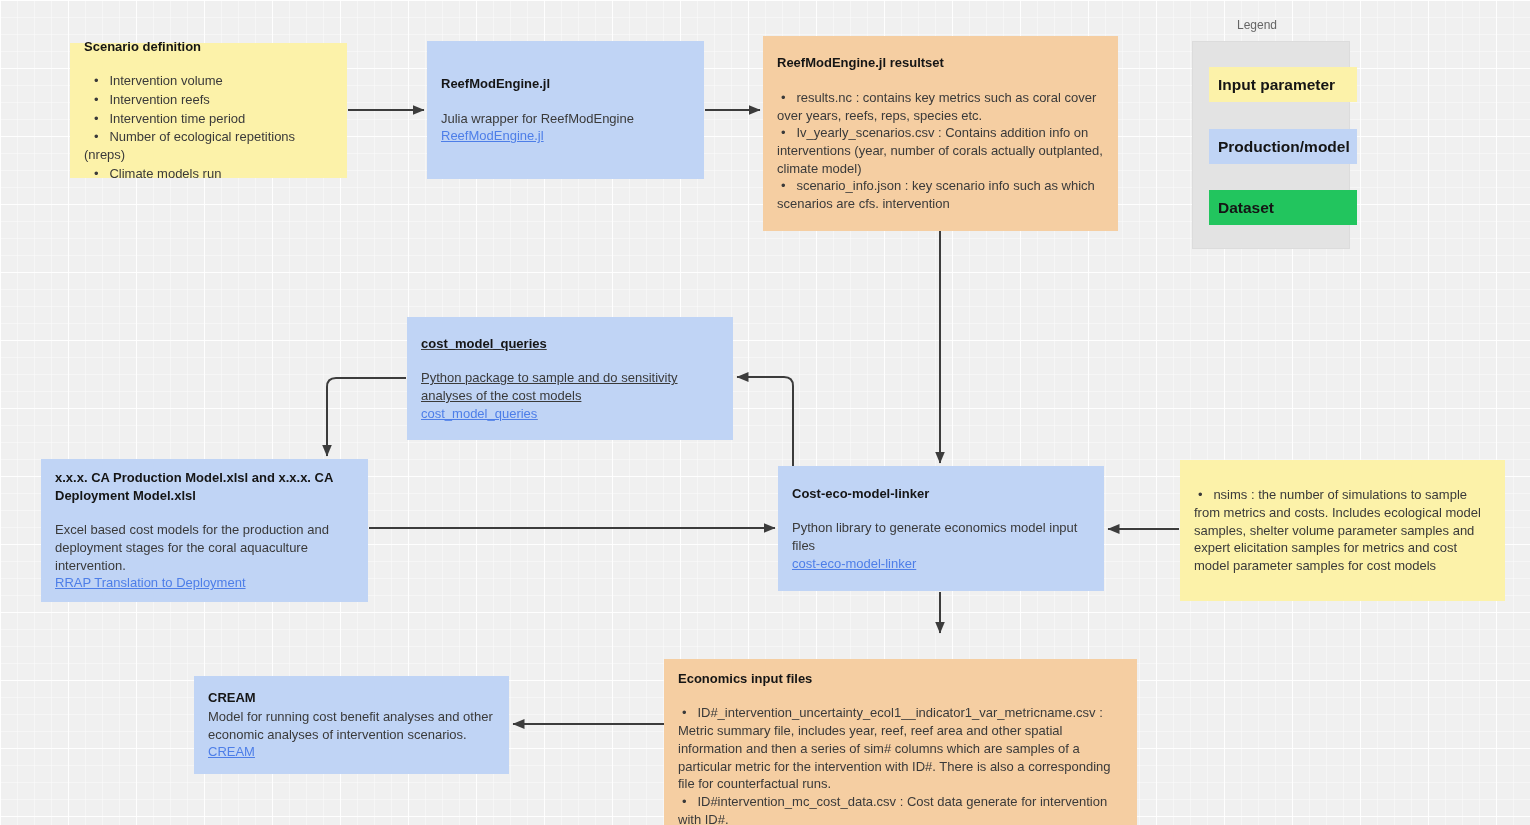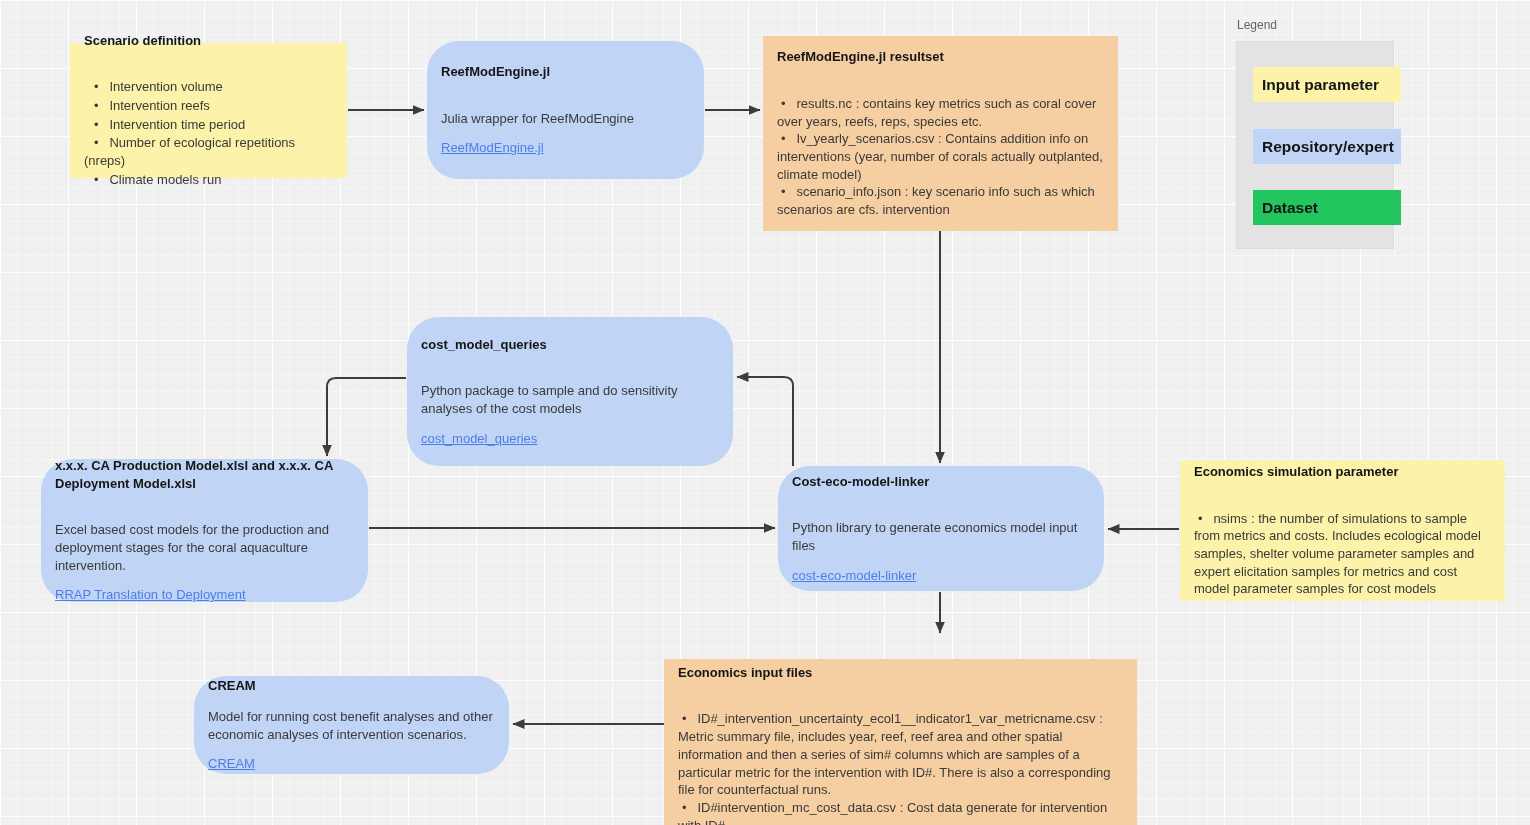--- a/index.html
+++ b/index.html
@@ -17,51 +17,51 @@
       linear-gradient(to bottom, rgba(255,255,255,.85) 1px, transparent 1px),
       linear-gradient(to right, rgba(255,255,255,.38) 1px, transparent 1px),
       linear-gradient(to bottom, rgba(255,255,255,.38) 1px, transparent 1px);
     background-size:68px 68px, 68px 68px, 17px 17px, 17px 17px;
   }
   #arrow-layer{position:absolute;left:0;top:0;width:1530px;height:825px;pointer-events:none;}
   .node{
     position:absolute;box-sizing:border-box;
     padding:12px 14px;
     font-size:13px;line-height:1.36;color:#3a3a3a;
-    display:flex;flex-direction:column;justify-content:center;gap:12px;
+    display:flex;flex-direction:column;justify-content:center;
   }
   .node.yellow{background:#fcf2a9;}
-  .node.blue{background:#c0d4f5;border-radius:32px;}
+  .node.blue{background:#c0d4f5;}
   .node.orange{background:#f5cea2;margin-top:23px;}
   .node-title{font-weight:bold;color:#151515;margin:0 0 17px 0;}
   .node.tight .node-title{margin-bottom:1px;}
   .bullets{list-style:none;margin:0;padding:0;}
   .bullets li{margin:0;}
   .bullets li::before{content:"\2022\00a0\00a0\00a0";}
   .bullets.indent li{text-indent:10px;}
   .bullets.slight li{text-indent:4px;}
   .bullets.rows li{margin-bottom:1px;}
   .node-link{color:#4d7ee8;text-decoration:underline;cursor:pointer;display:inline-block;width:max-content;}
   
   #node-scenario        {left:70px;  top:43px;  width:277px;height:135px;}
   #node-reefmodengine   {left:427px; top:41px;  width:277px;height:138px;}
   #node-resultset       {left:763px; top:13px;  width:355px;height:195px;}
-  #node-cost-model-queries{left:407px;top:317px;width:326px;height:149px;}
+  #node-cost-model-queries{left:407px;top:317px;width:326px;height:123px;text-decoration:underline;}
   #node-ca-models       {left:41px;  top:459px; width:327px;height:143px;justify-content:center;}
   #node-linker          {left:778px; top:466px; width:326px;height:125px;}
   #node-econ-sim        {left:1180px;top:460px; width:325px;height:141px;}
   #node-econ-inputs     {left:664px; top:636px; width:473px;height:180px;}
   #node-cream           {left:194px; top:676px; width:315px;height:98px;}
   
   #legend-title{
     position:absolute;left:1237px;top:18px;
     font-size:12px;color:#656565;
   }
   #legend-box{
-    position:absolute;left:1236px;top:41px;width:158px;height:208px;
+    position:absolute;left:1192px;top:41px;width:158px;height:208px;
     background:#e3e3e3;border:1px solid #dcdcdc;box-sizing:border-box;
   }
   .legend-swatch{
     position:absolute;left:16px;width:148px;height:35px;
     display:flex;align-items:center;box-sizing:border-box;
     padding-left:9px;font-size:15.5px;font-weight:bold;color:#151515;
   }
   #legend-swatch-0{top:25px;}
   #legend-swatch-1{top:87px;}
   #legend-swatch-2{top:148px;}
@@ -128,21 +128,20 @@
     <a class="node-link">RRAP Translation to Deployment</a>
   </div>
 
   <div class="node blue" id="node-linker">
     <div class="node-title">Cost-eco-model-linker</div>
     <div class="node-body">Python library to generate economics model input files</div>
     <a class="node-link">cost-eco-model-linker</a>
   </div>
 
   <div class="node yellow" id="node-econ-sim">
-    <div class="node-title">Economics simulation parameter</div>
     <ul class="bullets slight">
       <li>nsims : the number of simulations to sample from metrics and costs. Includes ecological model samples, shelter volume parameter samples and expert elicitation samples for metrics and cost model parameter samples for cost models</li>
     </ul>
   </div>
 
   <div class="node orange" id="node-econ-inputs">
     <div class="node-title">Economics input files</div>
     <ul class="bullets slight">
       <li>ID#_intervention_uncertainty_ecol1__indicator1_var_metricname.csv : Metric summary file, includes year, reef, reef area and other spatial information and then a series of sim# columns which are samples of a particular metric for the intervention with ID#. There is also a corresponding file for counterfactual runs.</li>
       <li>ID#intervention_mc_cost_data.csv : Cost data generate for intervention with ID#.</li>
@@ -154,20 +153,20 @@
     <div class="node-body">Model for running cost benefit analyses and other economic analyses of intervention scenarios.</div>
     <a class="node-link">CREAM</a>
   </div>
 
   <div id="legend-title">Legend</div>
   <div id="legend-box">
     <div class="legend-swatch" id="legend-swatch-0" style="background-color: rgb(252, 242, 169);">
       <span>Input parameter</span>
     </div>
     <div class="legend-swatch" id="legend-swatch-1" style="background-color: rgb(192, 212, 245);">
-      <span>Repository/expert</span>
+      <span>Production/model</span>
     </div>
     <div class="legend-swatch" id="legend-swatch-2" style="background-color: #22c55e;">
       <span>Dataset</span>
     </div>
   </div>
 
 </div>
 
 </body></html>

